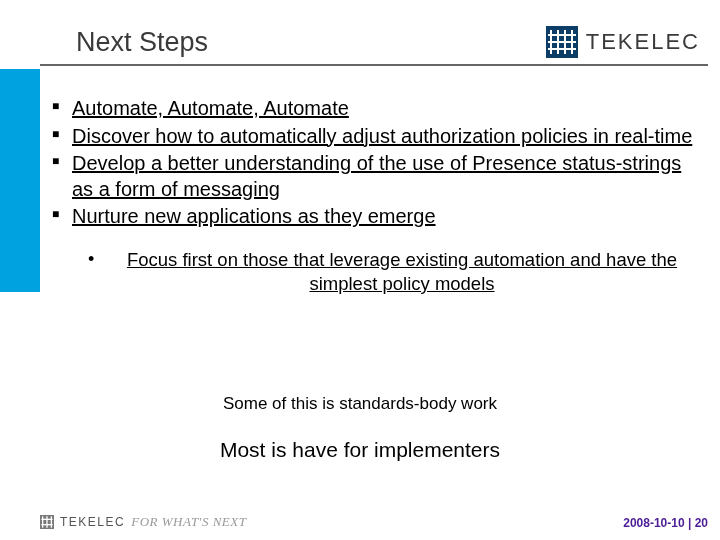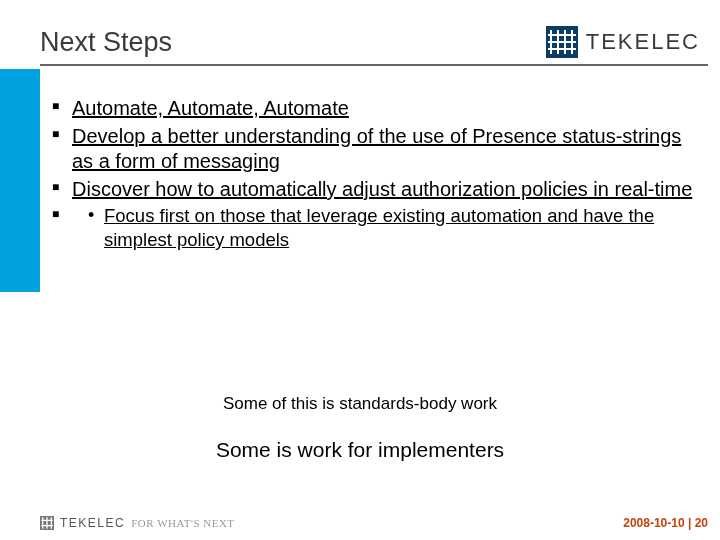--- a/index.html
+++ b/index.html
@@ -1,40 +1,40 @@
 <!DOCTYPE html>
 <html><head>
 <meta charset="utf-8">
 <style>
   * { margin: 0; padding: 0; box-sizing: border-box; }
   html, body { width: 720px; height: 540px; font-family: Arial, Helvetica, sans-serif; background: #fff; color: #000; }
   .slide { position: relative; width: 720px; height: 540px; }
   .blue-bar { position: absolute; left: 0; top: 69px; width: 40px; height: 223px; background: #00a3e0; }
   .header { position: absolute; left: 40px; top: 18px; right: 20px; height: 48px; display: flex; align-items: center; justify-content: space-between; }
-  .title { font-size: 27px; font-weight: 400; color: #3a3a3a; }
+  .title { font-size: 27px; font-weight: 400; color: #3a3a3a; margin-left: 36px; }
   .brand { display: flex; align-items: center; gap: 8px; }
   .brand-mark { width: 32px; height: 32px; }
   .brand-text { font-size: 22px; letter-spacing: 2px; font-weight: 400; color: #3a3a3a; }
   .hr { position: absolute; left: 40px; right: 12px; top: 64px; height: 2px; background: #666; }
   .content { position: absolute; left: 52px; right: 20px; top: 96px; }
   .bullets { list-style: none; }
   .bullets > li { position: relative; padding-left: 20px; font-size: 20px; line-height: 1.28; margin-bottom: 2px; text-decoration: underline; }
   .bullets > li::before { content: "■"; position: absolute; left: 0; top: 3px; color: #000; font-size: 12px; }
-  .subbullets { list-style: none; margin-top: 2px; }
+  .subbullets { list-style: none; margin-top: 18px; text-align: center; }
   .subbullets > li { position: relative; padding-left: 32px; font-size: 18.5px; line-height: 1.28; }
   .subbullets > li::before { content: "•"; position: absolute; left: 16px; top: 0; color: #000; font-size: 18px; }
   .closing { position: absolute; left: 0; right: 0; text-align: center; }
   .closing-1 { top: 394px; font-size: 17px; }
   .closing-2 { top: 438px; font-size: 21px; }
   .footer { position: absolute; left: 40px; right: 12px; bottom: 10px; display: flex; align-items: flex-end; justify-content: space-between; }
   .footer-brand { display: flex; align-items: center; gap: 6px; }
   .footer-mark { width: 14px; height: 14px; }
   .footer-tekelec { font-size: 12px; letter-spacing: 1.5px; color: #555; }
-  .footer-tag { font-size: 11px; letter-spacing: 0.5px; color: #999; font-family: Georgia, 'Times New Roman', serif; }
-  .footer-date { font-size: 12px; font-weight: bold; color: #c2410c; }
+  .footer-tag { font-size: 13px; letter-spacing: 0.5px; color: #999; font-family: Georgia, 'Times New Roman', serif; font-style: italic; }
+  .footer-date { font-size: 12px; font-weight: bold; color: #4c1d95; }
 </style>
 </head>
 <body>
 
 <div class="slide">
   <div class="blue-bar"></div>
 
   <div class="header">
     <div class="title">Next Steps</div>
     <div class="brand">
@@ -54,32 +54,33 @@
       </span>
       <span class="brand-text">TEKELEC</span>
     </div>
   </div>
 
   <div class="hr"></div>
 
   <div class="content">
     <ul class="bullets">
       <li><span>Automate, Automate, Automate</span></li>
+      <li><span>Discover how to automatically adjust authorization policies in real-time</span></li>
       <li><span>Develop a better understanding of the use of Presence status-strings as a form of messaging</span></li>
-      <li><span>Discover how to automatically adjust authorization policies in real-time</span></li>
       <li>
+        <span>Nurture new applications as they emerge</span>
         <ul class="subbullets">
           <li><span>Focus first on those that leverage existing automation and have the simplest policy models</span></li>
         </ul>
       </li>
     </ul>
   </div>
 
   <div class="closing closing-1">Some of this is standards-body work</div>
-  <div class="closing closing-2">Some is work for implementers</div>
+  <div class="closing closing-2">Most is have for implementers</div>
 
   <div class="footer">
     <div class="footer-brand">
       <span class="footer-mark">
         <svg viewBox="0 0 32 32" width="14" height="14">
           <rect x="0" y="0" width="32" height="32" fill="#7a7a7a"></rect>
           <g stroke="#fff" stroke-width="3">
             <line x1="6" y1="3" x2="6" y2="29"></line>
               <line x1="16" y1="3" x2="16" y2="29"></line>
               <line x1="26" y1="3" x2="26" y2="29"></line>

